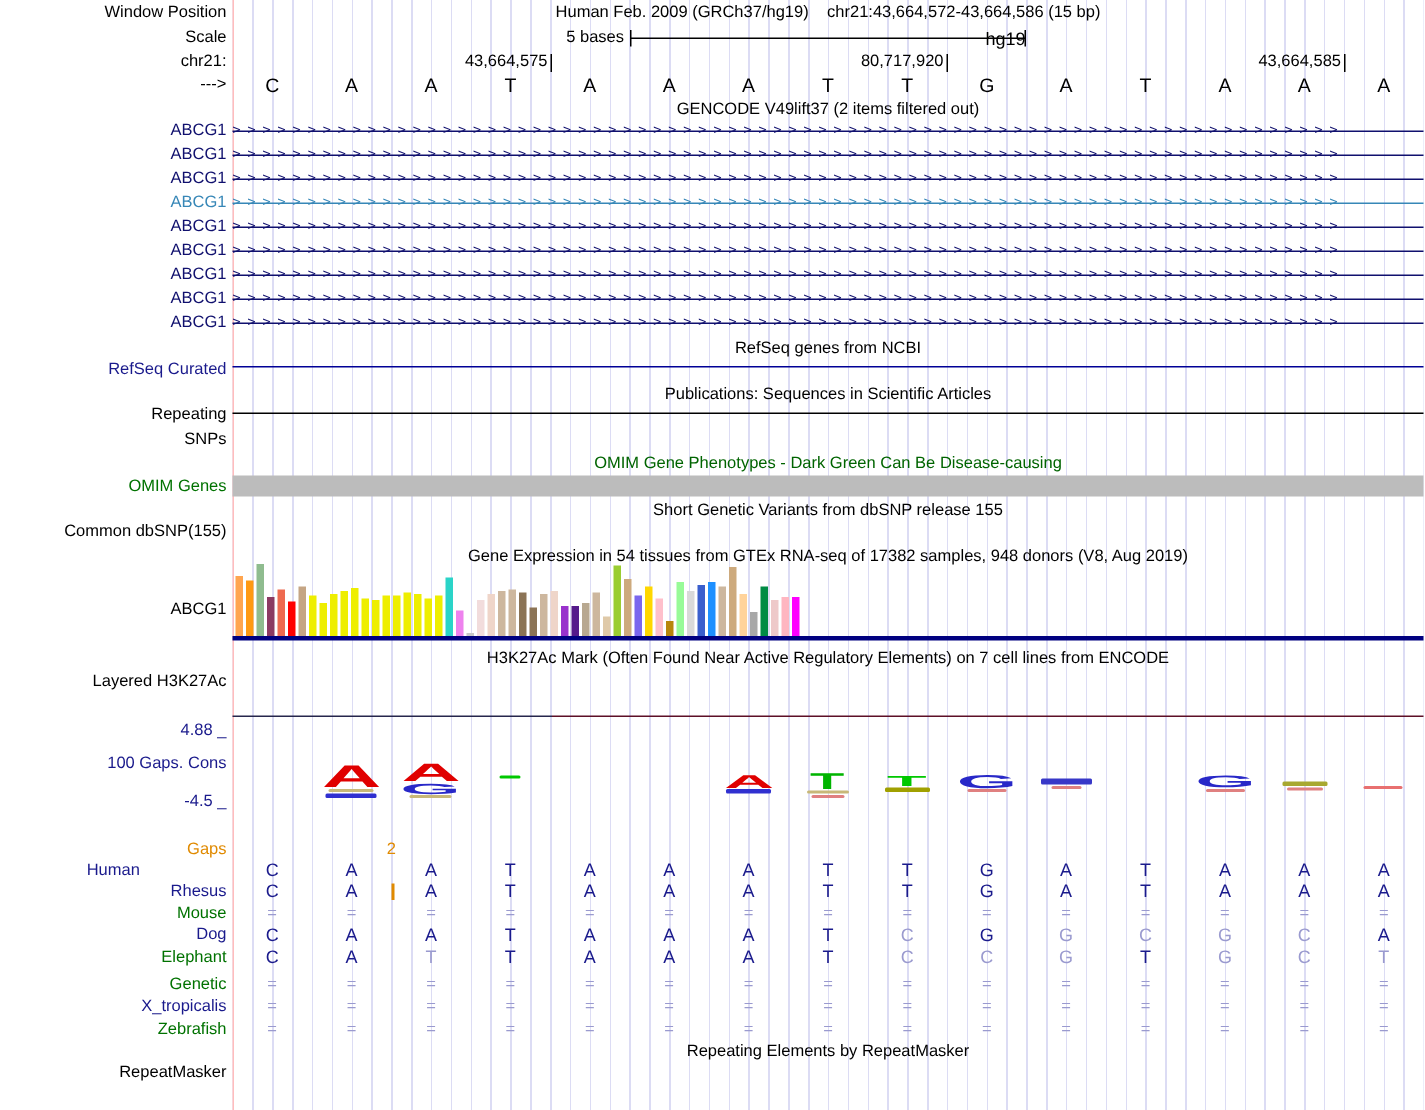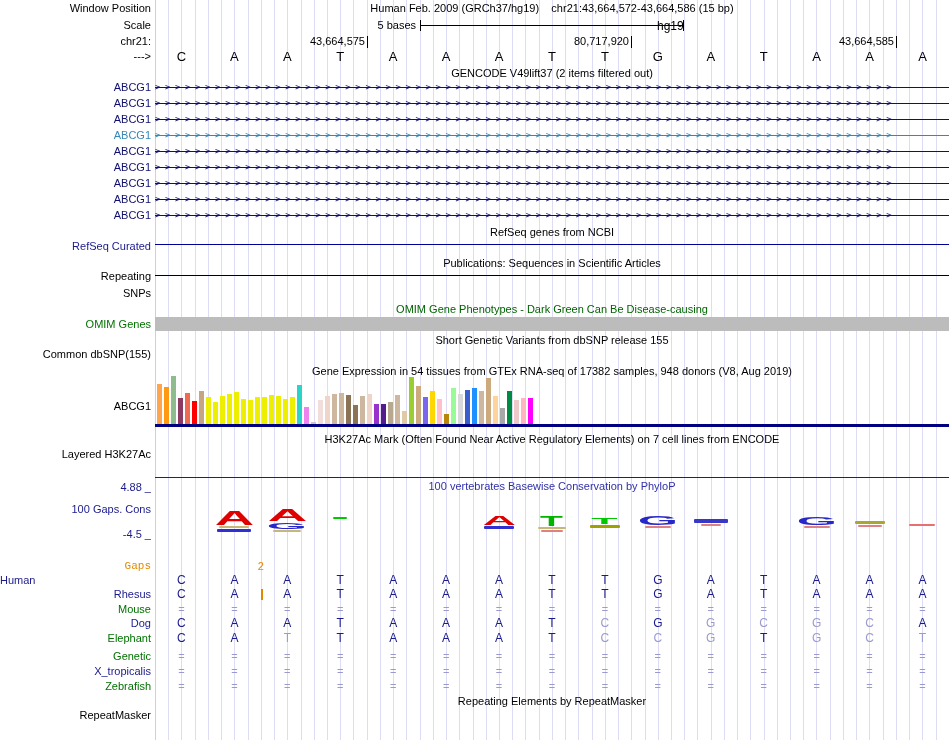--- a/index.html
+++ b/index.html
@@ -4,21 +4,21 @@
 <style>
   html,body{margin:0;padding:0;background:#fff;}
   #stage{position:relative;width:950px;height:740px;overflow:hidden;
          font-family:"Liberation Sans","DejaVu Sans",sans-serif;color:#000;background:#fff;}
   .gridarea{position:absolute;left:155px;top:0;width:794px;height:740px;
     background:repeating-linear-gradient(to right,#dcdcf4 0,#dcdcf4 1px,transparent 1px,transparent 13.23px);}
   .edgeline{position:absolute;left:155px;top:0;width:1px;height:740px;background:#ffbdbd;}
   .g{position:absolute;left:0;width:151px;text-align:right;font-size:11px;line-height:13px;white-space:nowrap;}
   .t{position:absolute;left:155px;width:794px;text-align:center;font-size:11px;line-height:13px;white-space:nowrap;}
   .hline{position:absolute;height:1px;}
-  .navy{color:#1a1a8c;} .green{color:#007200;} .orange{color:#e08a00;font-family:Liberation Mono, monospace;} .blue{color:#3030a8;}
+  .navy{color:#1a1a8c;} .green{color:#007200;} .orange{color:#e08a00;} .blue{color:#3030a8;}
   .tick{position:absolute;width:1px;background:#000;}
   .base{position:absolute;width:40px;text-align:center;font-size:13px;line-height:14px;}
   .al{position:absolute;width:40px;text-align:center;font-size:12px;line-height:13px;}
   .bar{position:absolute;width:5px;}
   .arrows{position:absolute;left:155px;width:794px;overflow:hidden;font-size:9px;line-height:11px;
           letter-spacing:4.6px;white-space:nowrap;font-family:"DejaVu Sans Mono",monospace;}
 </style>
 </head>
 <body>
 
@@ -40,21 +40,20 @@
   <div class="g" style="top:35px">chr21:</div>
   <div class="g" style="top:50px">---&gt;</div>
 
   <div class="t" style="top:67px">GENCODE V49lift37 (2 items filtered out)</div>
   <div class="t" style="top:226px">RefSeq genes from NCBI</div>
   <div class="t" style="top:303px;color:#006400">OMIM Gene Phenotypes - Dark Green Can Be Disease-causing</div>
   <div class="t" style="top:257px">Publications: Sequences in Scientific Articles</div>
   <div class="t" style="top:334px">Short Genetic Variants from dbSNP release 155</div>
   <div class="t" style="top:365px">Gene Expression in 54 tissues from GTEx RNA-seq of 17382 samples, 948 donors (V8, Aug 2019)</div>
   <div class="t" style="top:433px">H3K27Ac Mark (Often Found Near Active Regulatory Elements) on 7 cell lines from ENCODE</div>
-  <div class="t blue" style="top:480px">100 vertebrates Basewise Conservation by PhyloP</div>
   <div class="t" style="top:695px">Repeating Elements by RepeatMasker</div>
 
   <div class="g navy" style="top:240px">RefSeq Curated</div>
   <div class="g" style="top:270px">Repeating</div>
   <div class="g" style="top:287px">SNPs</div>
   <div class="g green" style="top:318px">OMIM Genes</div>
   <div class="g" style="top:348px">Common dbSNP(155)</div>
   <div class="g" style="top:400px">ABCG1</div>
   <div class="g" style="top:448px">Layered H3K27Ac</div>
   <div class="g navy" style="top:481px">4.88 _</div>
@@ -206,21 +205,21 @@
       <div style="position: absolute; left: 693.765px; top: 519px; width: 34px; height: 4px; background: rgb(56, 56, 200); border-radius: 1px;"></div>
       <div style="position: absolute; left: 700.765px; top: 524px; width: 20px; height: 2px; background: rgb(224, 128, 128); border-radius: 1px;"></div>
       <div style="position: absolute; left: 798.625px; top: 517px; width: 36px; height: 8px; display: flex; align-items: center; justify-content: center; overflow: visible;">
         <span style="font-size: 18px; line-height: 18px; font-weight: bold; color: rgb(40, 40, 200); transform: scale(2.88, 0.615385);">G</span>
       </div>
       <div style="position: absolute; left: 803.625px; top: 526px; width: 26px; height: 2px; background: rgb(224, 128, 128); border-radius: 1px;"></div>
       <div style="position: absolute; left: 854.555px; top: 521px; width: 30px; height: 3px; background: rgb(168, 168, 48); border-radius: 1px;"></div>
       <div style="position: absolute; left: 857.555px; top: 525px; width: 24px; height: 2px; background: rgb(224, 128, 128); border-radius: 1px;"></div>
       <div style="position: absolute; left: 909.485px; top: 524px; width: 26px; height: 2px; background: rgb(232, 112, 112); border-radius: 1px;"></div>
       <div style="position: absolute; left: 250.86px; top: 560px; width: 20px; text-align: center; font-size: 11px; color: rgb(224, 138, 0);">2</div>
-      <div style="position: absolute; left: 0px; top: 574px; width: 151px; text-align: left; font-size: 11px; line-height: 13px; color: rgb(26, 26, 140);">Human</div>
+      <div style="position: absolute; left: 0px; top: 574px; width: 151px; text-align: center; font-size: 11px; line-height: 13px; color: rgb(26, 26, 140);">Human</div>
       <div class="al" style="left: 161.465px; top: 574px; color: rgb(26, 26, 140); font-size: 12px;">C</div>
       <div class="al" style="left: 214.395px; top: 574px; color: rgb(26, 26, 140); font-size: 12px;">A</div>
       <div class="al" style="left: 267.325px; top: 574px; color: rgb(26, 26, 140); font-size: 12px;">A</div>
       <div class="al" style="left: 320.255px; top: 574px; color: rgb(26, 26, 140); font-size: 12px;">T</div>
       <div class="al" style="left: 373.185px; top: 574px; color: rgb(26, 26, 140); font-size: 12px;">A</div>
       <div class="al" style="left: 426.115px; top: 574px; color: rgb(26, 26, 140); font-size: 12px;">A</div>
       <div class="al" style="left: 479.045px; top: 574px; color: rgb(26, 26, 140); font-size: 12px;">A</div>
       <div class="al" style="left: 531.975px; top: 574px; color: rgb(26, 26, 140); font-size: 12px;">T</div>
       <div class="al" style="left: 584.905px; top: 574px; color: rgb(26, 26, 140); font-size: 12px;">T</div>
       <div class="al" style="left: 637.835px; top: 574px; color: rgb(26, 26, 140); font-size: 12px;">G</div>

